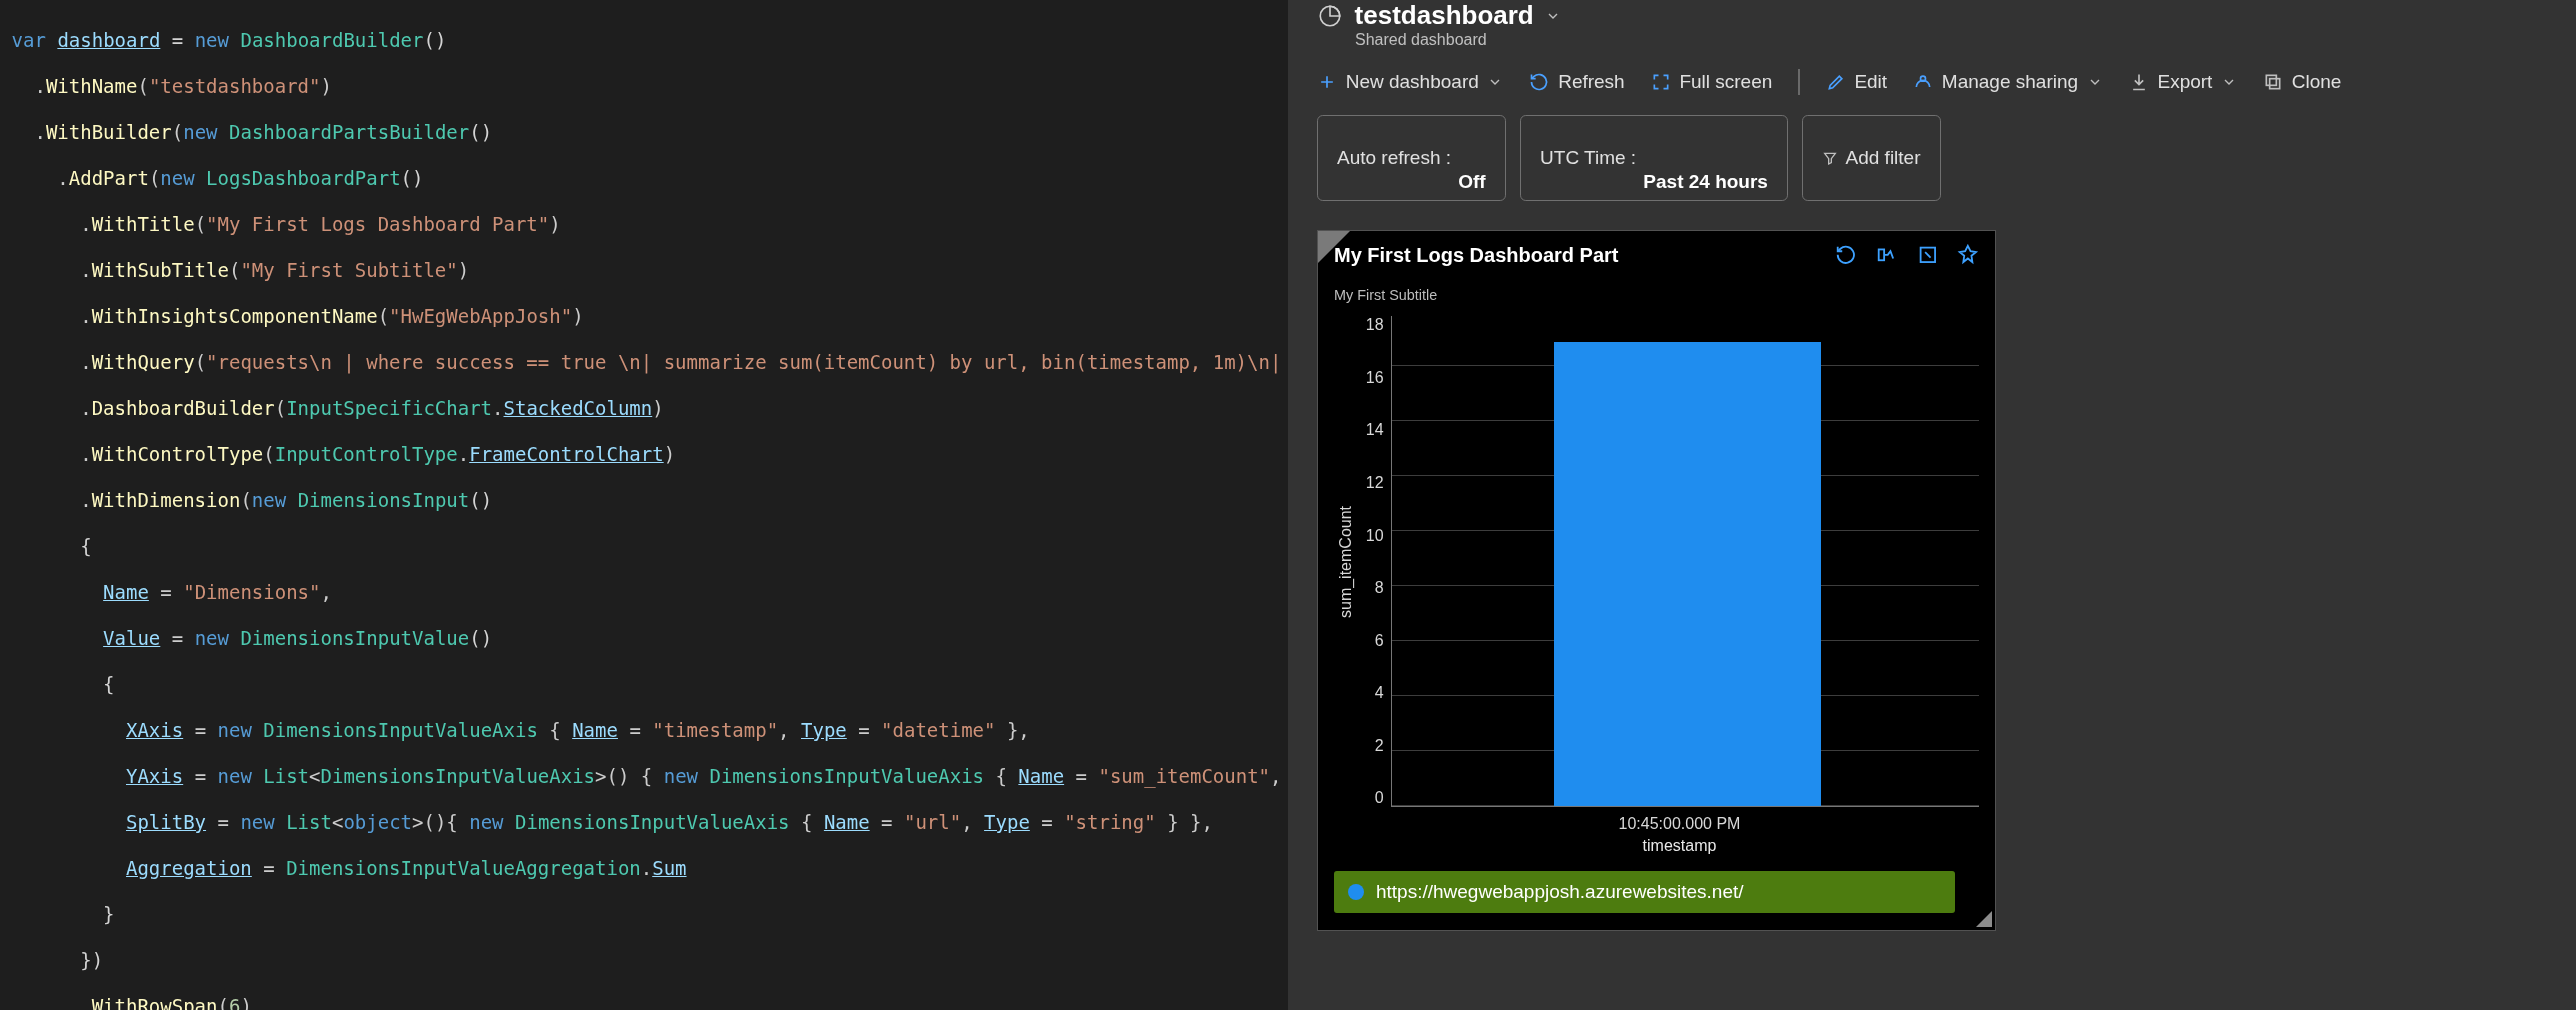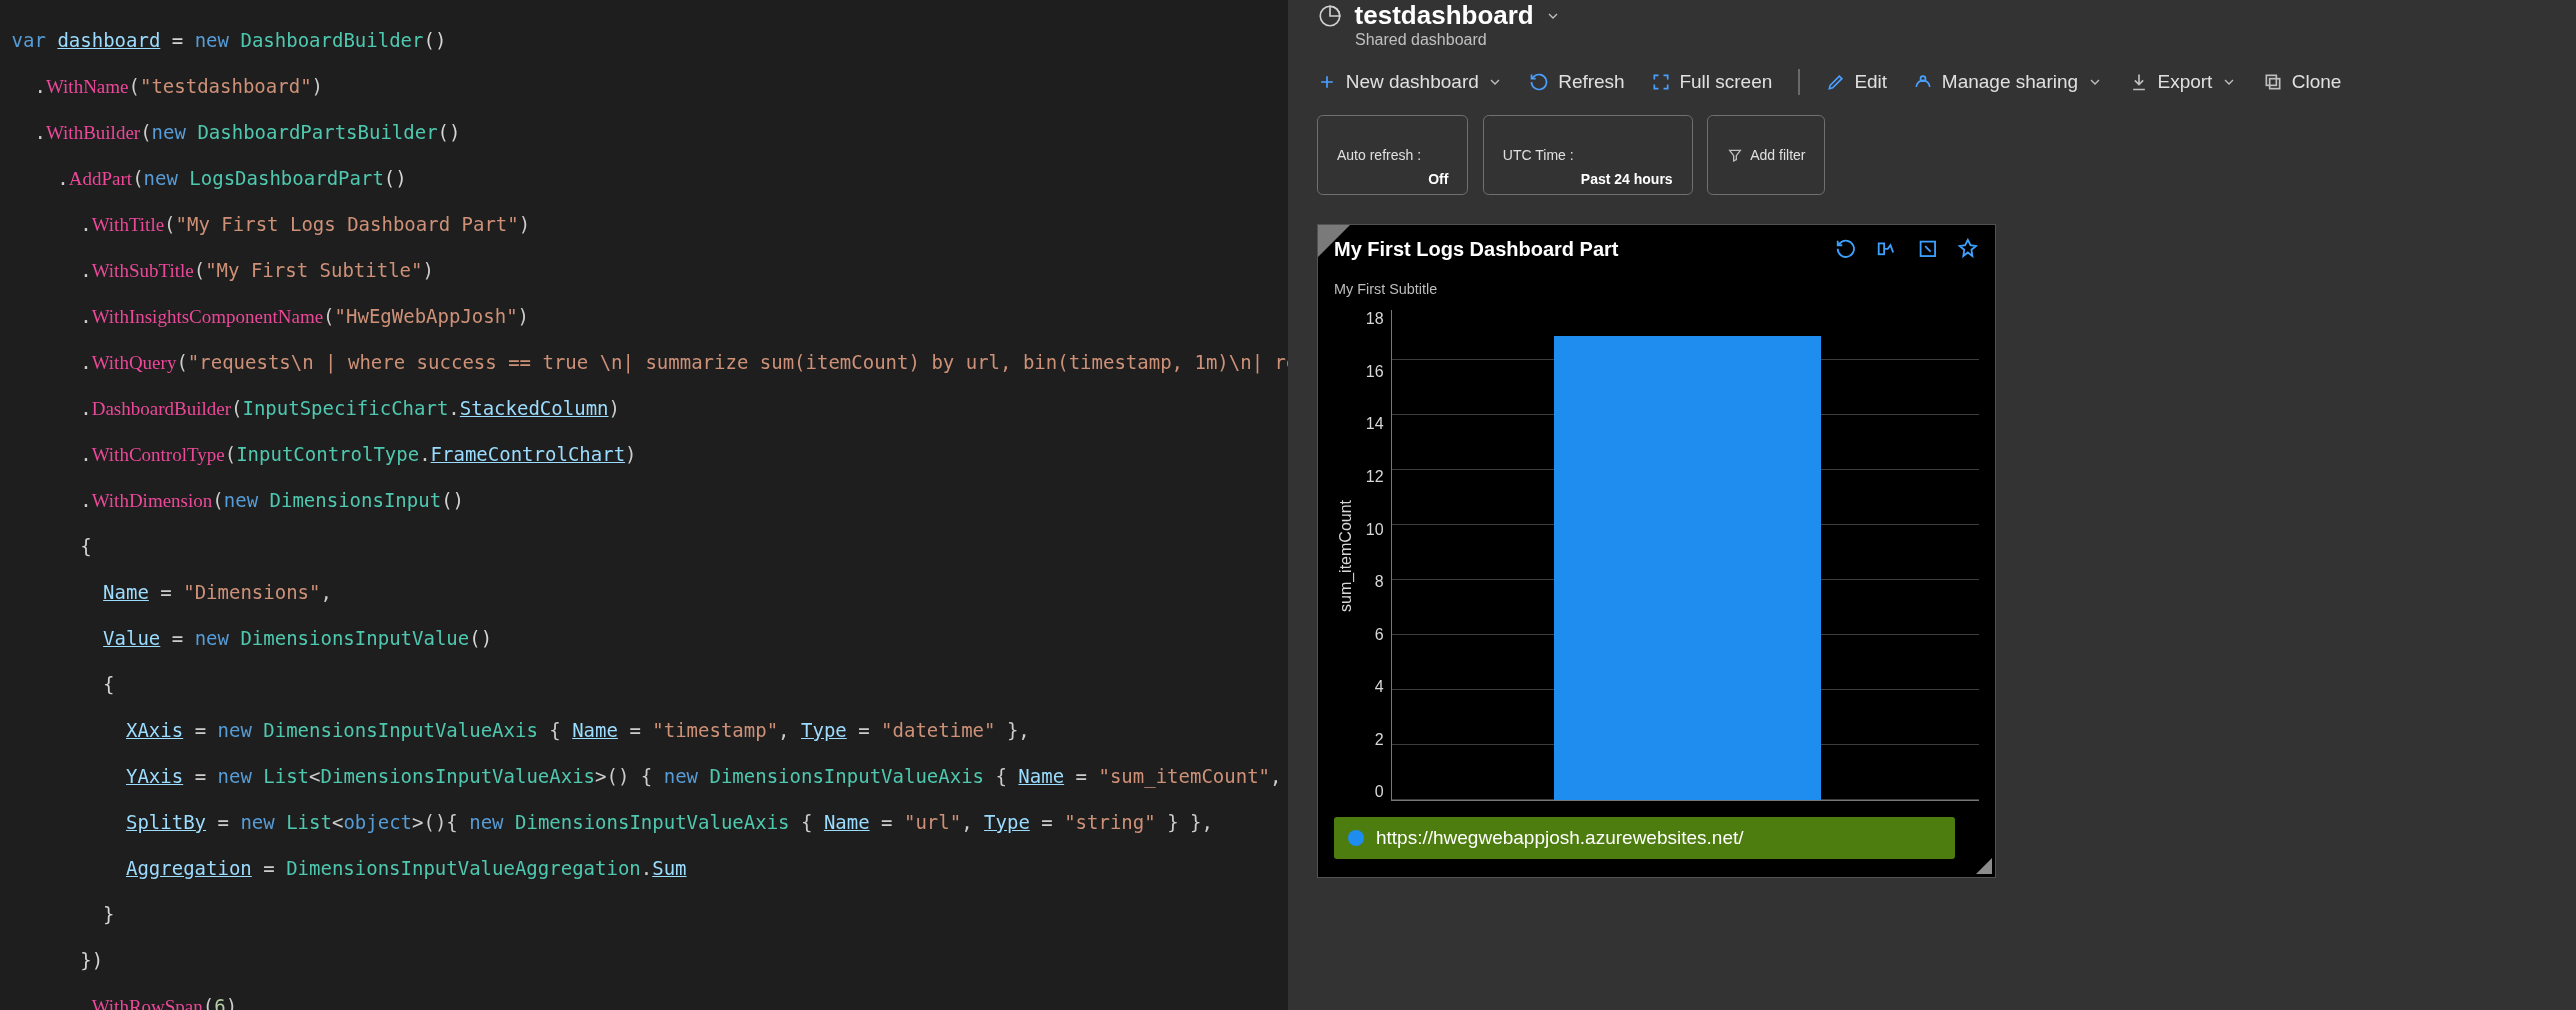--- a/index.html
+++ b/index.html
@@ -5,21 +5,21 @@
   * { margin:0; padding:0; box-sizing:border-box; }
   html,body { width:100%; height:100%; background:#1e1e1e; font-family:"Segoe UI",Arial,sans-serif; color:#ccc; }
   .app { display:flex; width:2576px; height:1011px; }
   
   .editor {
     flex:0 0 1288px; background:#1e1e1e; font-family:Consolas,Menlo,monospace;
     font-size:19px; line-height:23px; padding:5.8px 11.6px; overflow:hidden; white-space:pre;
   }
   .tok-k   { color:#569cd6; }     
   .tok-t   { color:#4ec9b0; }     
-  .tok-m   { color:#ec4899;font-family:Liberation Serif, serif; }     
+  .tok-m   { color:#fef9c3; }     
   .tok-s   { color:#ce9178; }     
   .tok-n   { color:#b5cea8; }     
   .tok-v   { color:#9cdcfe;text-decoration:underline; }     
   .tok-p   { color:#d4d4d4; }     
   .tok-o   { color:#569cd6; }     
   .code-line { display:block; }
   
   .portal {
     flex:1; background:#333333; display:flex; flex-direction:column; padding:0 29px;
     position:relative;
@@ -31,21 +31,21 @@
   .hdr-sub { color:#c0c0c0; font-size:16px; margin-left:38px; margin-top:-2.9px;}
   .toolbar { display:flex; align-items:center; gap:26px; margin-top:20px; flex-wrap:wrap;}
   .tb-item { display:flex; align-items:center; gap:8.7px; color:#e0e0e0; font-size:19px; cursor:pointer;}
   .tb-ico { width:20px; height:20px; fill:none; stroke:#4aa0ff; stroke-width:2;}
   .tb-ico.gray{ stroke:#bfbfbf;}
   .tb-chev { width:16px; height:16px; stroke:#bfbfbf; fill:none; stroke-width:2;}
   .tb-div { width:1.4px; height:26px; background:#6a6a6a; }
   .pillbar { display:flex; gap:14.4px; margin-top:20px; }
   .pill {
     border:1.4px solid #707070; border-radius:5.8px; padding:7.2px 19px;
-    font-size:14px; color:#e0e0e0; display:flex; align-items:center; gap:7.2px; cursor:pointer;
+    font-size:19px; color:#e0e0e0; display:flex; align-items:center; gap:7.2px; cursor:pointer;
   }
   .pill b { color:#fff; font-weight:600;margin-top:48px;}
   
   .card {
     margin-top:29px; width:679px; background:#000000; border:0.7px solid #525252;
     position:relative; padding:13px 16px 17.3px 16px;
   }
   .card-corner{
     position:absolute; top:0; left:0; width:0; height:0;
     border-top:32px solid #7a7a7a; border-right:32px solid transparent;
@@ -242,20 +242,24 @@
             <span>8</span>
             <span>6</span>
             <span>4</span>
             <span>2</span>
             <span>0</span>
           </div>
         <div class="plot" id="plot">
             <div class="bar" style="height: 464px; bottom: 0px;"></div>
           </div>
       </div>
+      <div class="xlab-row">
+        <span class="time">10:45:00.000 PM</span>
+        <span class="axis">timestamp</span>
+      </div>
       <div class="legend">
         <span class="dot"></span>
         <span>https://hwegwebappjosh.azurewebsites.net/</span>
       </div>
       <div class="resize"></div>
     </div>
 
   </div>
 </div>
 

